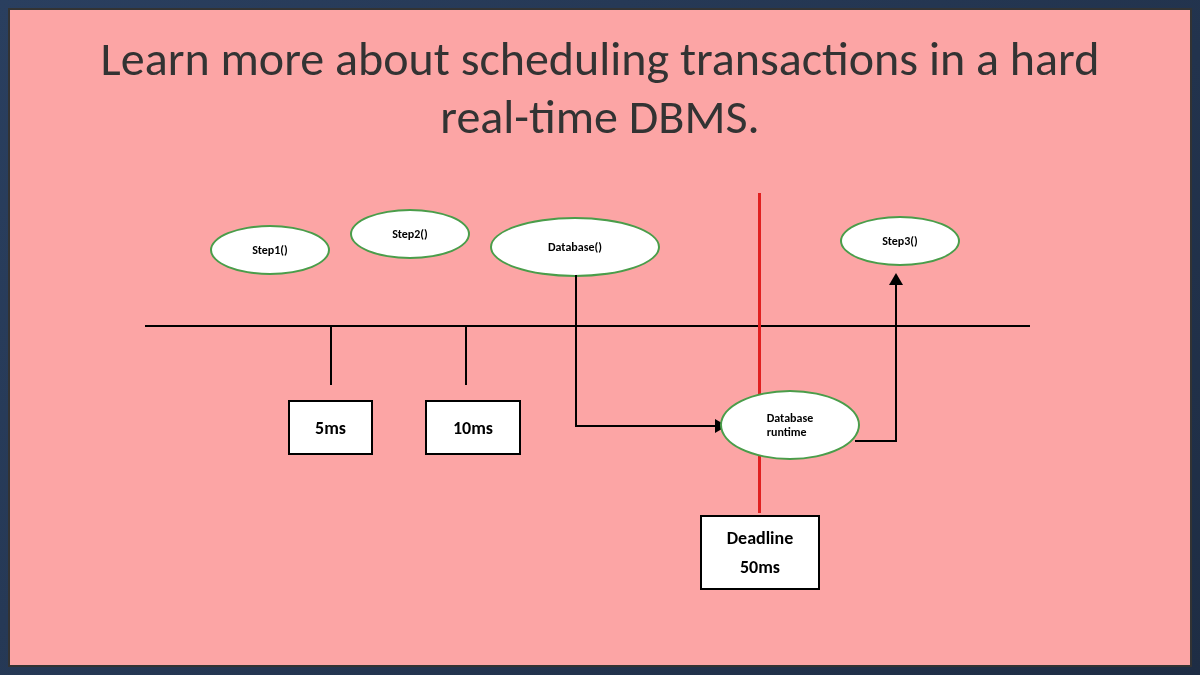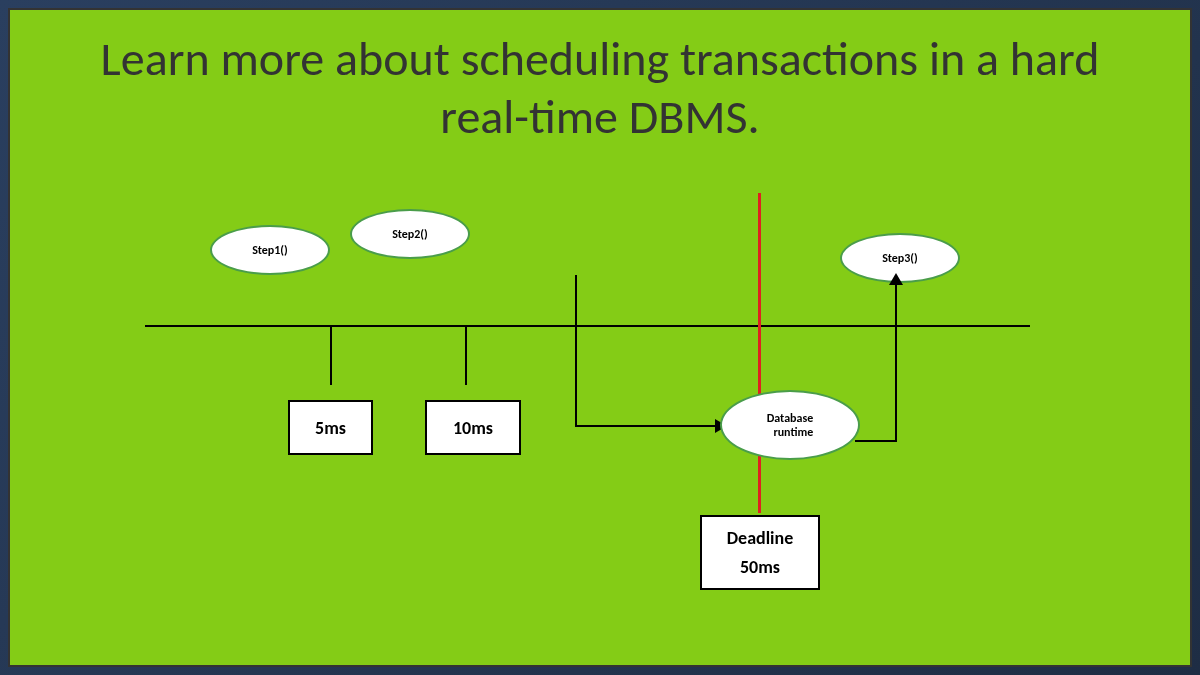--- a/index.html
+++ b/index.html
@@ -10,21 +10,21 @@
     body {
       width: 1200px;
       height: 675px;
       background: linear-gradient(135deg, #2a3f5f 0%, #1e2d44 100%);
       padding: 8px;
       font-family: Calibri, Arial, sans-serif;
     }
     .slide {
       width: 100%;
       height: 100%;
-      background: #84cc16;
+      background: #fca5a5;
       border: 2px solid #333;
       position: relative;
       padding: 20px 50px;
     }
     .title {
       font-size: 48px;
       color: #333;
       text-align: center;
       line-height: 1.2;
       font-weight: 400;
@@ -60,30 +60,30 @@
       height: 50px;
     }
     .ellipse-database {
       left: 430px;
       top: 12px;
       width: 170px;
       height: 60px;
     }
     .ellipse-step3 {
       left: 780px;
-      top: 28px;
+      top: 11px;
       width: 120px;
       height: 50px;
     }
     .ellipse-runtime {
       left: 660px;
       top: 185px;
       width: 140px;
       height: 70px;
-      text-align: right;
+      text-align: left;
       line-height: 1.2;
     }
     .timeline {
       position: absolute;
       left: 85px;
       top: 120px;
       width: 885px;
       height: 2px;
       background: #000;
     }
@@ -201,20 +201,23 @@
   <h1 class="title">Learn more about scheduling transactions in a hard real-time DBMS.</h1>
 
   <div class="diagram">
 
     <div class="ellipse ellipse-step1">
       <span>Step1()</span>
     </div>
     <div class="ellipse ellipse-step2">
       <span>Step2()</span>
     </div>
+    <div class="ellipse ellipse-database">
+      <span>Database()</span>
+    </div>
     <div class="ellipse ellipse-step3">
       <span>Step3()</span>
     </div>
 
     <div class="timeline"></div>
 
     <div class="tick tick1"></div>
     <div class="tick tick2"></div>
 
     <div class="box box-5ms">

